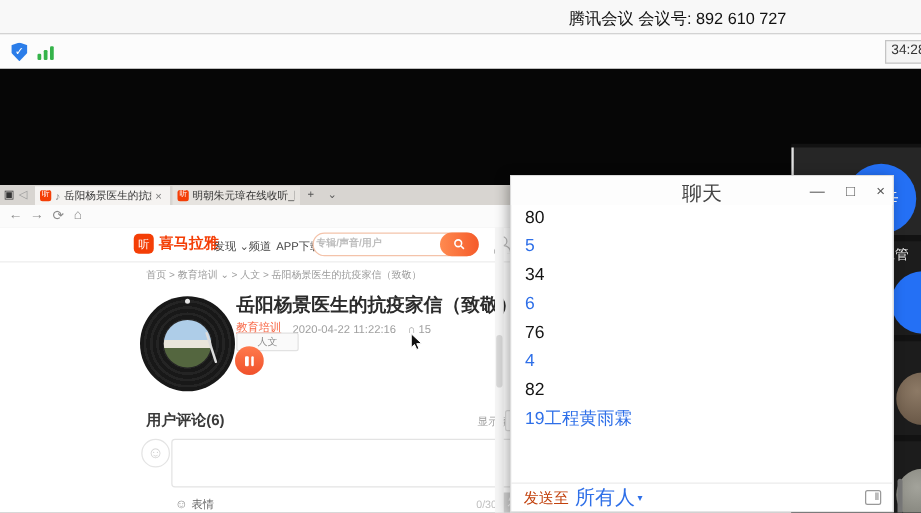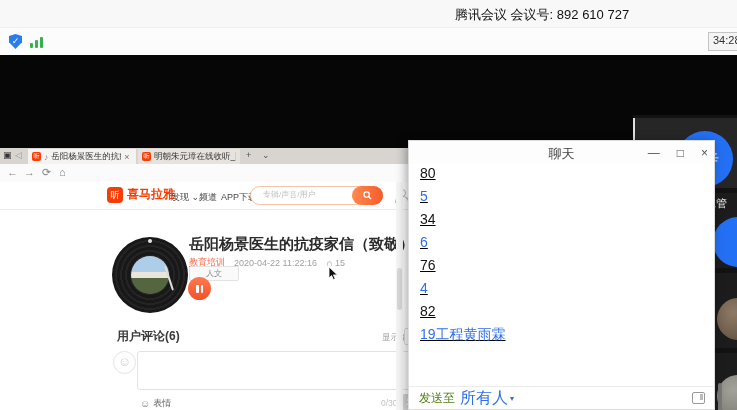--- a/index.html
+++ b/index.html
@@ -45,22 +45,22 @@
 
   
   .page{left:0;top:34px;width:633px;height:283px;background:#fff;}
   .logo{left:107px;top:4px;display:flex;align-items:center;gap:4px;}
   .logo-ico{width:16px;height:16px;background:#f43e06;border-radius:4px;color:#fff;
             font-size:9px;text-align:center;line-height:16px;}
   .logo-txt{color:#f43e06;font-size:12px;font-weight:bold;}
   .nav-item{position:absolute;top:9px;font-size:9px;color:#484848;}
   .searchbox{left:250px;top:4px;width:133px;height:19px;border:1px solid #f4c3aa;border-radius:10px;
              box-sizing:border-box;background:#fff;}
-  .searchbox input{position:absolute;left:10px;top:2px;width:85px;border:none;outline:none;
-                   font-size:8px;color:#555;background:transparent;}
+  .searchbox input{position:absolute;left:0;top:2px;width:85px;border:none;outline:none;
+                   font-size:8px;color:#555;background:transparent;font-weight:bold;}
   .searchbox input::placeholder{color:#bdbdbd;}
   .search-btn{position:absolute;right:-1px;top:-1px;width:31px;height:19px;border-radius:10px;
               background:linear-gradient(90deg,#ff8a50,#f55b2a);display:flex;align-items:center;justify-content:center;}
   .user-ico{left:395px;top:7px;width:12px;height:12px;}
   .user-ico::before{content:"";position:absolute;left:3px;top:0;width:6px;height:6px;border:1px solid #b9b9b9;border-radius:50%;}
   .user-ico::after{content:"";position:absolute;left:0;top:7px;width:12px;height:6px;border:1px solid #b9b9b9;
                    border-bottom:none;border-radius:6px 6px 0 0;}
   .hdr-div{left:0;top:27px;width:633px;height:1px;background:#ededed;}
   .crumb{left:117px;top:32px;font-size:8px;color:#9b9b9b;}
   .vinyl{left:112px;top:55px;width:76px;height:76px;border-radius:50%;
@@ -108,29 +108,29 @@
   .c3{left:84px;top:25px;width:42px;height:42px;background:radial-gradient(circle at 40% 35%,#8d7a66,#5d4c3c);}
   .c4{left:84px;top:22px;width:42px;height:42px;background:radial-gradient(circle at 40% 35%,#a3a39b,#75756d);}
   .t2-name{position:absolute;left:72px;top:3px;font-size:11px;color:#f0f0f0;white-space:nowrap;}
   .orange-bar{position:absolute;left:2px;bottom:0;width:42px;height:5px;background:#d49a33;}
   .v-scroll{left:85px;top:268px;width:4px;height:52px;background:#787878;border-radius:2px;}
 
   
   .chat{left:408px;top:140px;width:307px;height:270px;background:#fff;border:1px solid #dcdcdc;
         box-sizing:border-box;box-shadow:-2px 2px 10px rgba(0,0,0,.35);z-index:5;}
   .chat-tb{position:absolute;left:0;top:0;right:0;height:23px;background:#fdfdfd;}
-  .chat-title{position:absolute;left:0;right:0;top:4px;text-align:center;font-size:13px;color:#444;}
+  .chat-title{position:absolute;left:0;right:0;top:4px;text-align:center;font-size:16px;color:#444;}
   .chat-btns{position:absolute;right:6px;top:0;height:23px;display:flex;align-items:center;gap:17px;
              font-size:12px;color:#555;}
-  .chat-msgs{position:absolute;left:11px;top:23px;right:19px;padding-top:2px;text-decoration:underline;}
+  .chat-msgs{position:absolute;left:11px;top:23px;right:19px;padding-top:2px;}
   .cline{font-size:14px;line-height:14px;margin-bottom:9px;color:#141414;}
   .cline.name{color:#2e6fe8;}
   .chat-foot{position:absolute;left:0;right:0;bottom:0;height:22px;border-top:1px solid #ececec;
              display:flex;align-items:center;}
-  .sendto-lbl{font-size:12px;color:#4d7c0f;margin-left:10px;}
+  .sendto-lbl{font-size:12px;color:#c2410c;margin-left:10px;}
   .sendto-val{font-size:16px;color:#2e6fe8;margin-left:5px;}
   .sendto-caret{font-size:8px;color:#2e6fe8;margin-left:2px;}
   .popout{margin-left:auto;margin-right:9px;width:11px;height:10px;border:1px solid #999;border-radius:2px;position:relative;}
   .popout::after{content:"";position:absolute;right:1px;top:1px;width:3px;height:6px;background:#bbb;}
 
   .cursor-svg{left:328px;top:84px;}
 </style>
 </head>
 <body>
 
@@ -190,20 +190,21 @@
         <div class="search-btn">
           <svg width="9" height="9" viewBox="0 0 10 10">
               <circle cx="4" cy="4" r="3" fill="none" stroke="#fff" stroke-width="1.4"></circle>
               <line x1="6.4" y1="6.4" x2="9" y2="9" stroke="#fff" stroke-width="1.4"></line>
             </svg>
         </div>
       </div>
       <div class="abs user-ico"></div>
       <div class="abs hdr-div"></div>
 
+      <div class="abs crumb">首页 &gt; 教育培训 ⌄ &gt; 人文 &gt; 岳阳杨景医生的抗疫家信（致敬）</div>
 
       <div class="abs vinyl">
         <div class="dot"></div>
         <div class="photo"></div>
         <div class="arm"></div>
       </div>
       <div class="abs track-title">岳阳杨景医生的抗疫家信（致敬）</div>
       <div class="abs meta">
         <span class="cat">教育培训</span>
         <span class="dt">2020-04-22 11:22:16</span>

